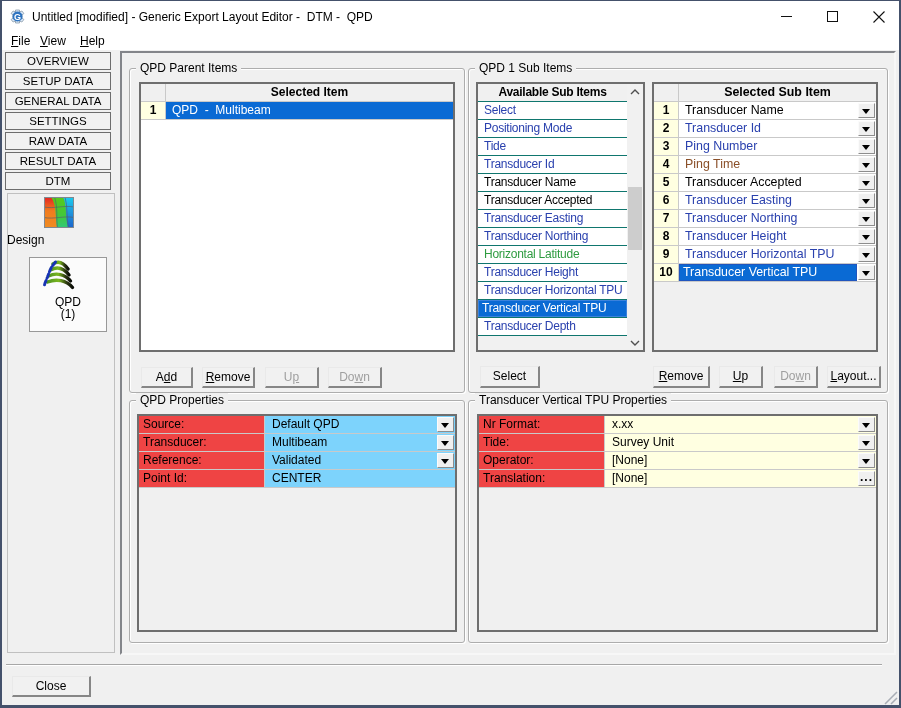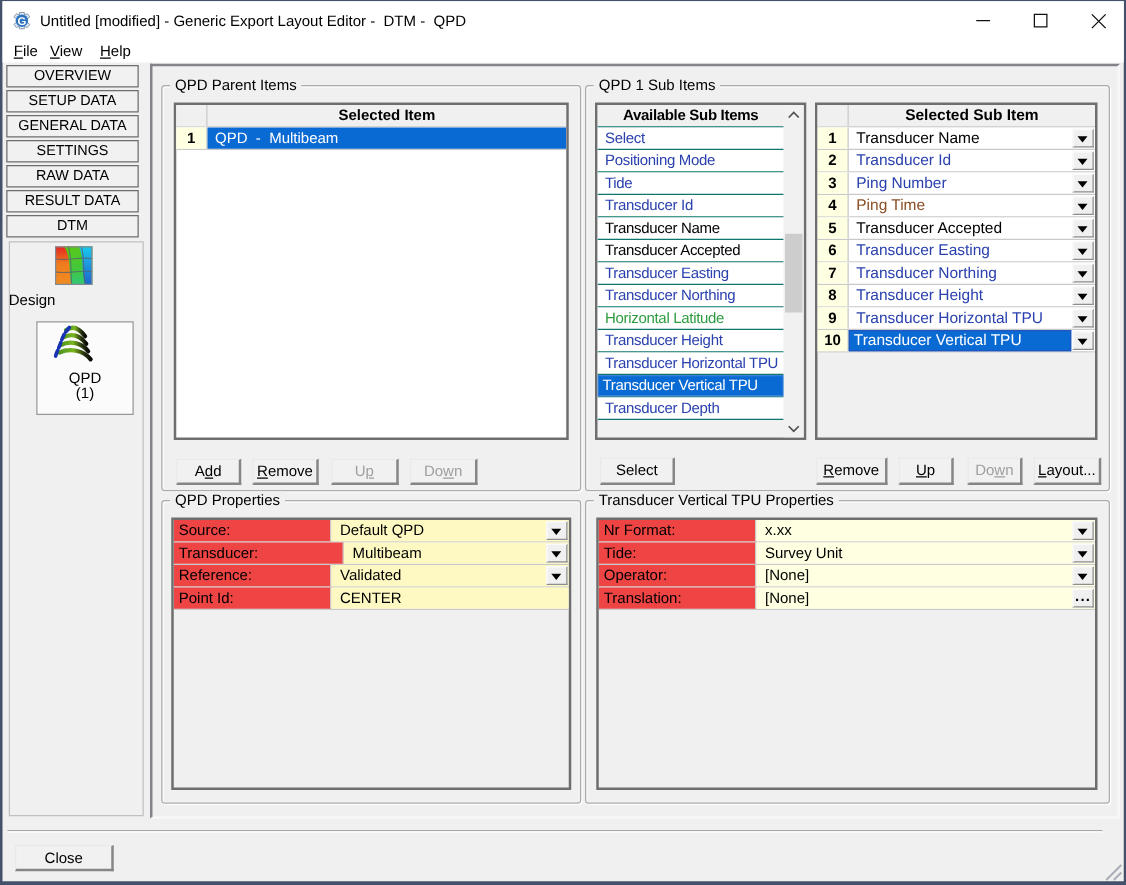--- a/index.html
+++ b/index.html
@@ -45,21 +45,21 @@
 .selrow{position:absolute;left:0;top:0;right:0;bottom:0;background:#0a6ad4;border:1px solid #2055be;box-sizing:border-box;color:#fff;line-height:15px;padding-left:3px;white-space:nowrap}
 
 .btn{position:absolute;box-sizing:border-box;background:#f1f1f1;text-align:center;
  border-top:1px solid #e9e9e9;border-left:1px solid #e9e9e9;
  border-right:2px solid #868686;border-bottom:2px solid #868686;
  line-height:18px}
 .btn.dis{color:#9f9f9f}
 
 .prow{display:flex;height:18px;box-sizing:border-box;border-bottom:1px solid #c9c9c9}
 .plab{box-sizing:border-box;border-right:1px solid #c9c9c9;background:#ef4444;padding-left:4px;line-height:17px;flex:none}
-.pval{flex:1;position:relative;padding-left:7px;line-height:17px;background:#fef9c3}
+.pval{flex:1;position:relative;padding-left:7px;line-height:17px;background:#7dd3fc}
 .pval.yel{background:#ffffe1}
 #avail .row{border-bottom:1px solid #0f766e}
 #seltab .val{font-size:12.4px}
 #seltab .selrow{font-size:12.4px}
 u{text-decoration:underline}
 </style></head>
 <body>
 <div class="abs" id="fT"></div>
 <div class="abs" id="fL"></div>
 <div class="abs" id="fR"></div>
@@ -287,21 +287,21 @@
 <div class="btn" style="left:719px;top:366px;width:44px;height:22px"><u>U</u>p</div>
 <div class="btn dis" style="left:774px;top:366px;width:44px;height:22px">Do<u>w</u>n</div>
 <div class="btn" style="left:827px;top:366px;width:54px;height:22px"><u>L</u>ayout...</div>
 
 <div class="grid" style="left:137px;top:414px;width:320px;height:218px;background:#f0f0f0">
  <div class="prow">
       <span class="plab" style="width:126px">Source:</span>
       <span class="pval">Default QPD<span class="dd"></span></span>
     </div>
  <div class="prow">
-      <span class="plab" style="width:136px">Transducer:</span>
+      <span class="plab" style="width:126px">Transducer:</span>
       <span class="pval">Multibeam<span class="dd"></span></span>
     </div>
  <div class="prow">
       <span class="plab" style="width:126px">Reference:</span>
       <span class="pval">Validated<span class="dd"></span></span>
     </div>
  <div class="prow">
       <span class="plab" style="width:126px">Point Id:</span>
       <span class="pval">CENTER</span>
     </div>

